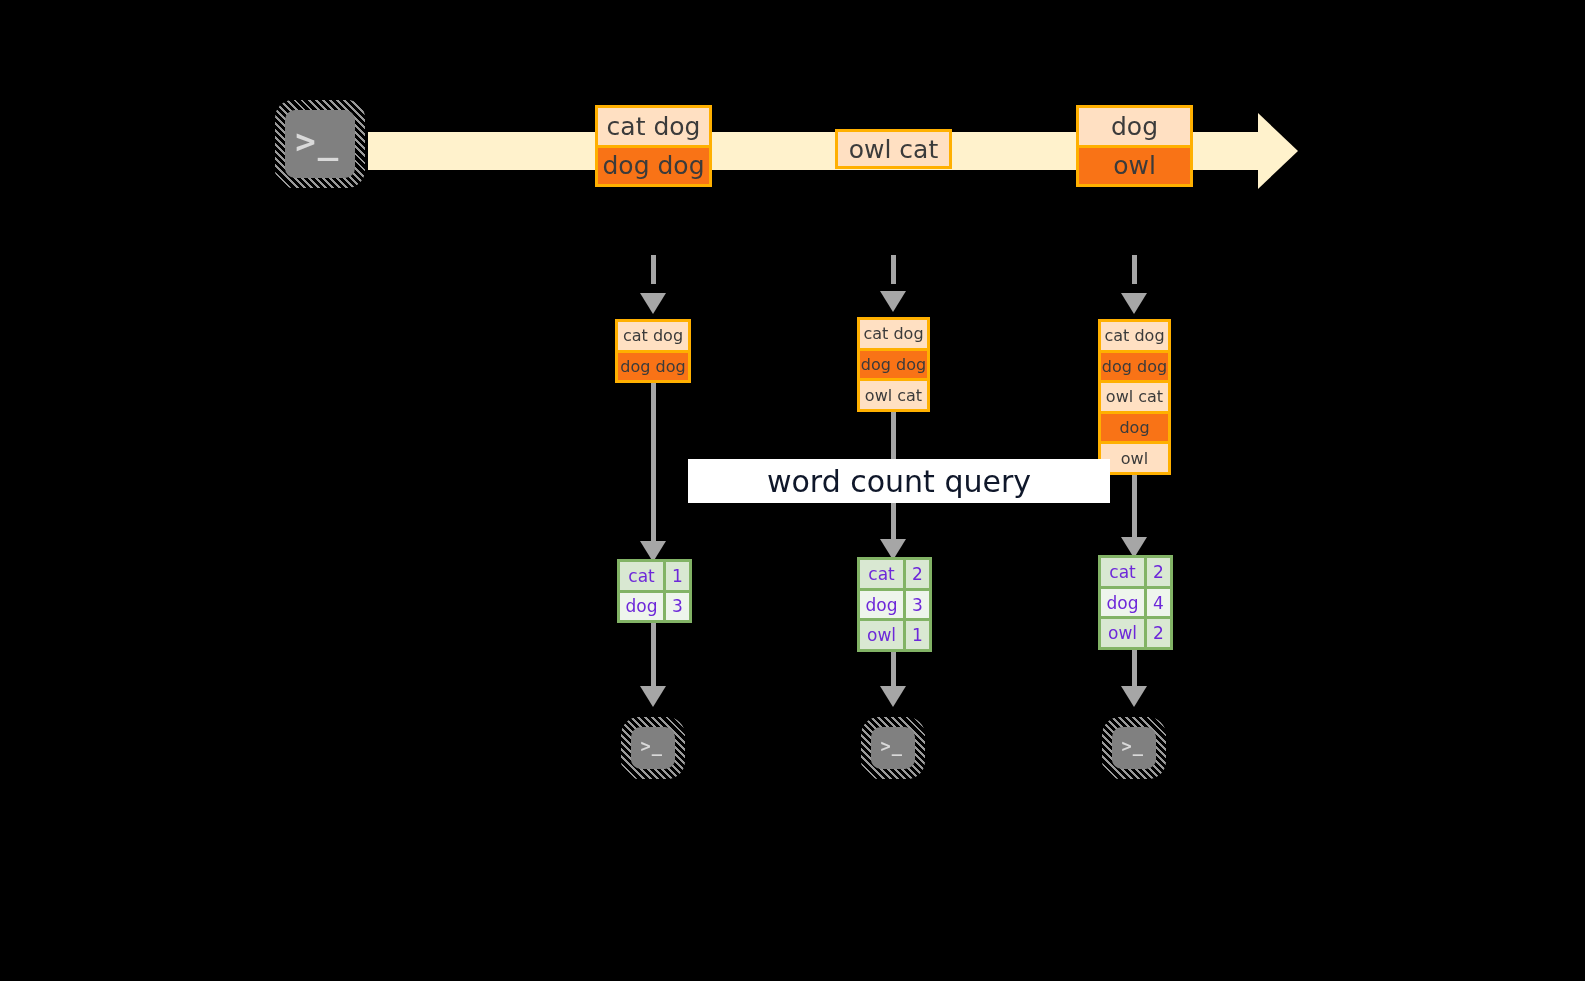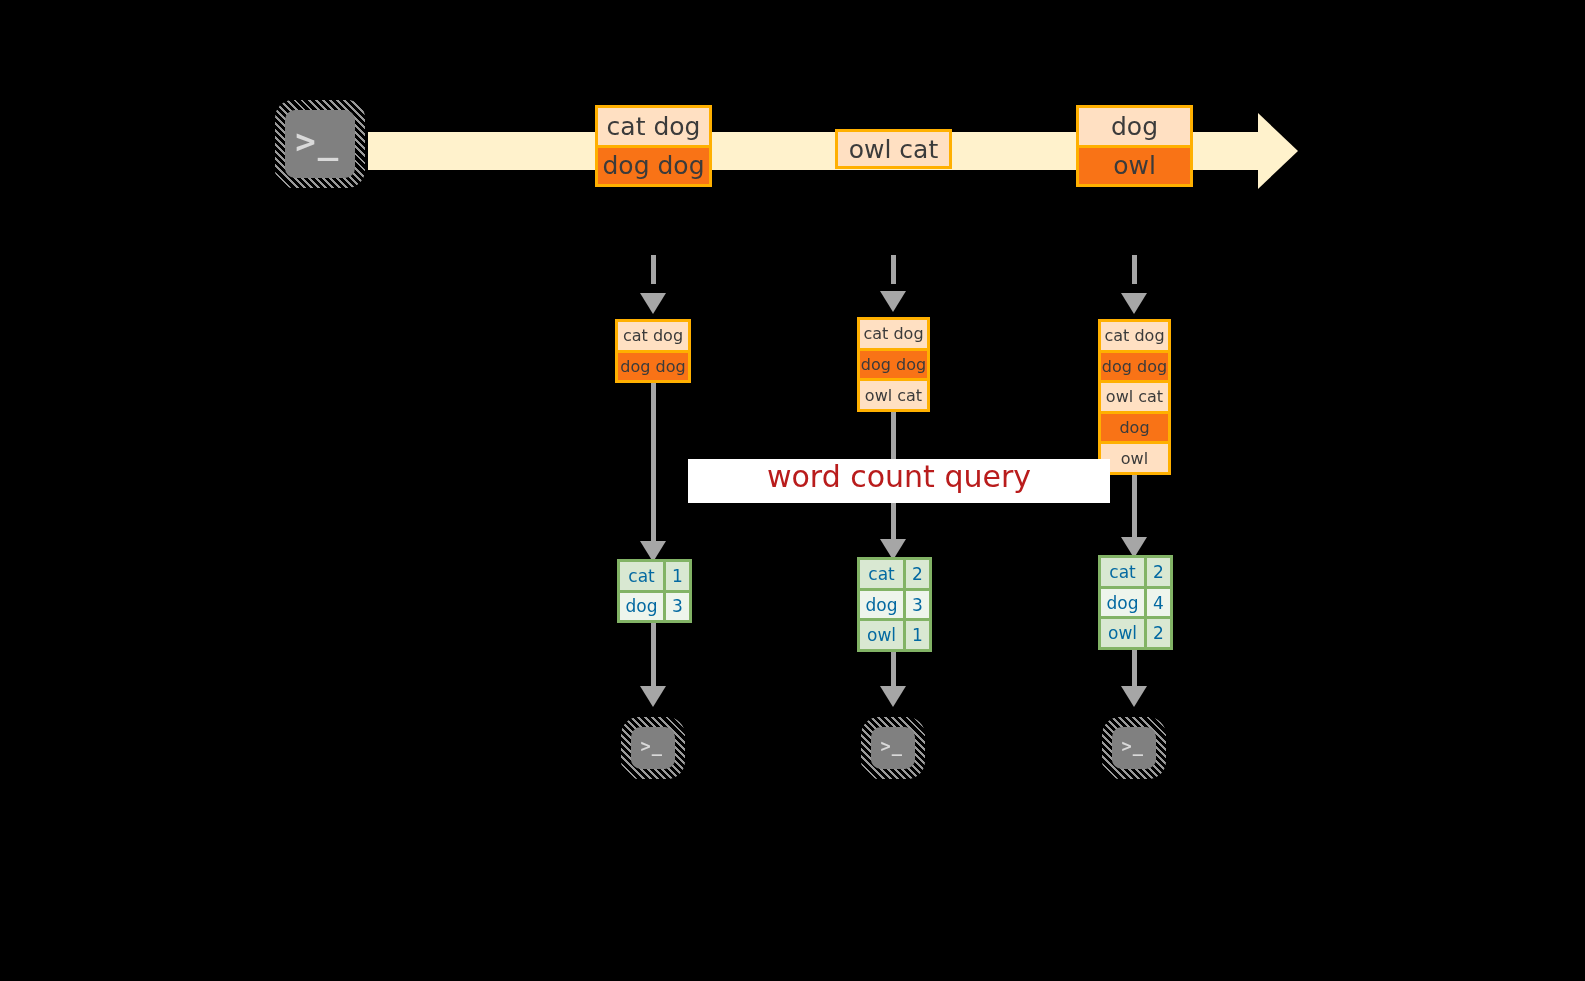--- a/index.html
+++ b/index.html
@@ -96,21 +96,21 @@
   .restable .trow {
     flex: 1 1 0;
     display: flex;
   }
   .restable .trow + .trow { border-top: 3px solid #82B366; }
   .restable .tcell {
     display: flex;
     align-items: center;
     justify-content: center;
     font-size: 17px;
-    color: #0369a1;
+    color: #6d28d9;
     white-space: nowrap;
   }
   .restable .tcell.k { width: 45px; }
   .restable .tcell.v { width: 27px; border-left: 3px solid #82B366; }
   .restable .trow.dark  .tcell { background: #D9E8D2; }
   .restable .trow.light .tcell { background: #EEF5EC; }
 
   
   .vline {
     position: absolute;
@@ -129,23 +129,23 @@
     border-left: 13px solid transparent;
     border-right: 13px solid transparent;
     border-top: 21px solid #A6A6A6;
   }
 
   
   .banner {
     position: absolute;
     background: #FFFFFF;
     display: flex;
-    align-items: flex-start;
+    align-items: center;
     justify-content: center;
-    color: #b91c1c;
+    color: #0f172a;
     font-size: 30px;
     white-space: nowrap;
   }
 </style>
 </head>
 <body>
 
 <div id="stage">
 
   <div class="stream-band" style="left:368px; top:132px; width:890px; height:38px;"></div>

